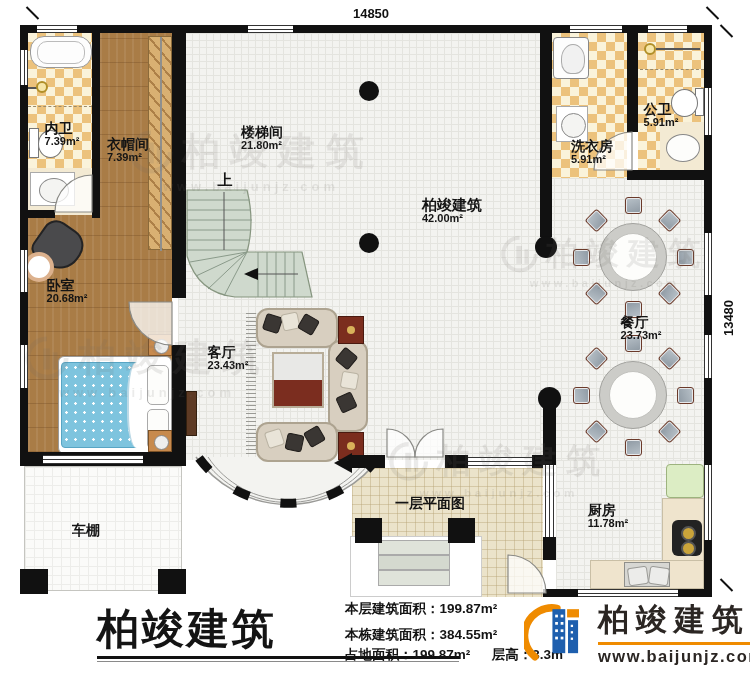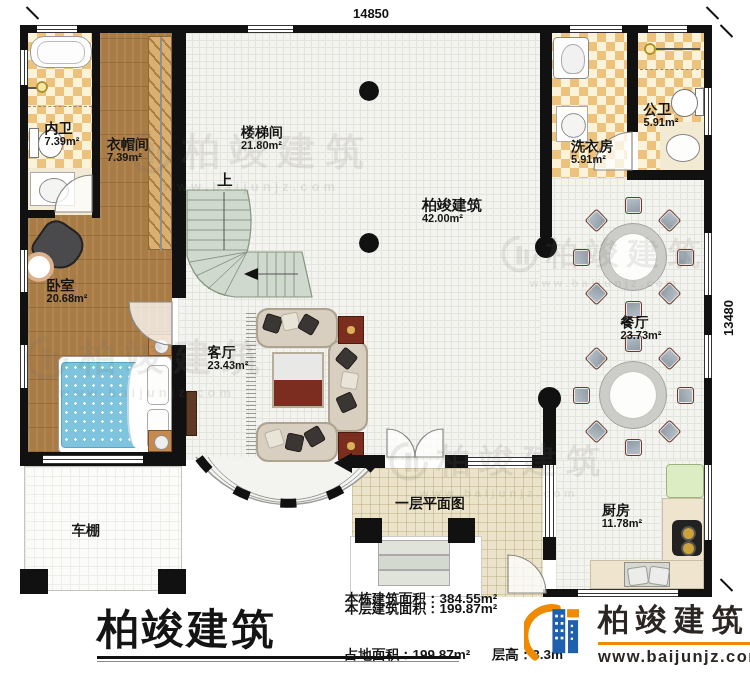--- a/index.html
+++ b/index.html
@@ -329,21 +329,21 @@
   <div class="abs room-label" style="left:228px;top:358px;">
       <div class="nm">客厅</div>
       <div class="ar">23.43m²</div>
     </div>
   <div class="abs room-label" style="left:86px;top:530px;">
       <div class="nm">车棚</div>
     </div>
   <div class="abs room-label" style="left:430px;top:503px;">
       <div class="nm">一层平面图</div>
     </div>
-  <div class="abs room-label" style="left:622px;top:516px;">
+  <div class="abs room-label" style="left:608px;top:516px;">
       <div class="nm">厨房</div>
       <div class="ar">11.78m²</div>
     </div>
   <div class="abs" style="left:225px;top:180px;transform:translate(-50%,-50%);font-weight:700;font-size:15px;">上</div>
 
   <div class="abs dim" style="left:371px;top:6px;transform:translateX(-50%);">14850</div>
   <div class="abs dim" style="left:728px;top:318px;transform:translate(-50%,-50%) rotate(-90deg);">13480</div>
 
   <div class="abs wm" style="left:128px;top:126px;">
     <div class="wm-row">
@@ -392,21 +392,21 @@
 
   <div id="title-row">
     <span id="title-text">柏竣建筑</span>
   </div>
   <div class="abs" style="left:97px;top:656px;width:362px;height:3px;background:#111;"></div>
   <div class="abs" style="left:97px;top:661px;width:362px;height:1px;background:#8a8a8a;"></div>
 
   <div class="stat-line" style="top:600px;">
     <span>本层建筑面积：</span><span>199.87m²</span>
   </div>
-  <div class="stat-line" style="top:590px;">
+  <div class="stat-line" style="top:626px;">
     <span>本栋建筑面积：</span><span>384.55m²</span>
   </div>
   <div class="stat-line" style="top:646px;">
     <span>占地面积：</span><span>199.87m²</span>
     <span style="display:inline-block;width:14px;"></span>
     <span>层高：</span><span>3.3m</span>
   </div>
 
   <div id="brand">
     <svg width="66" height="66" viewBox="0 0 72 72">

